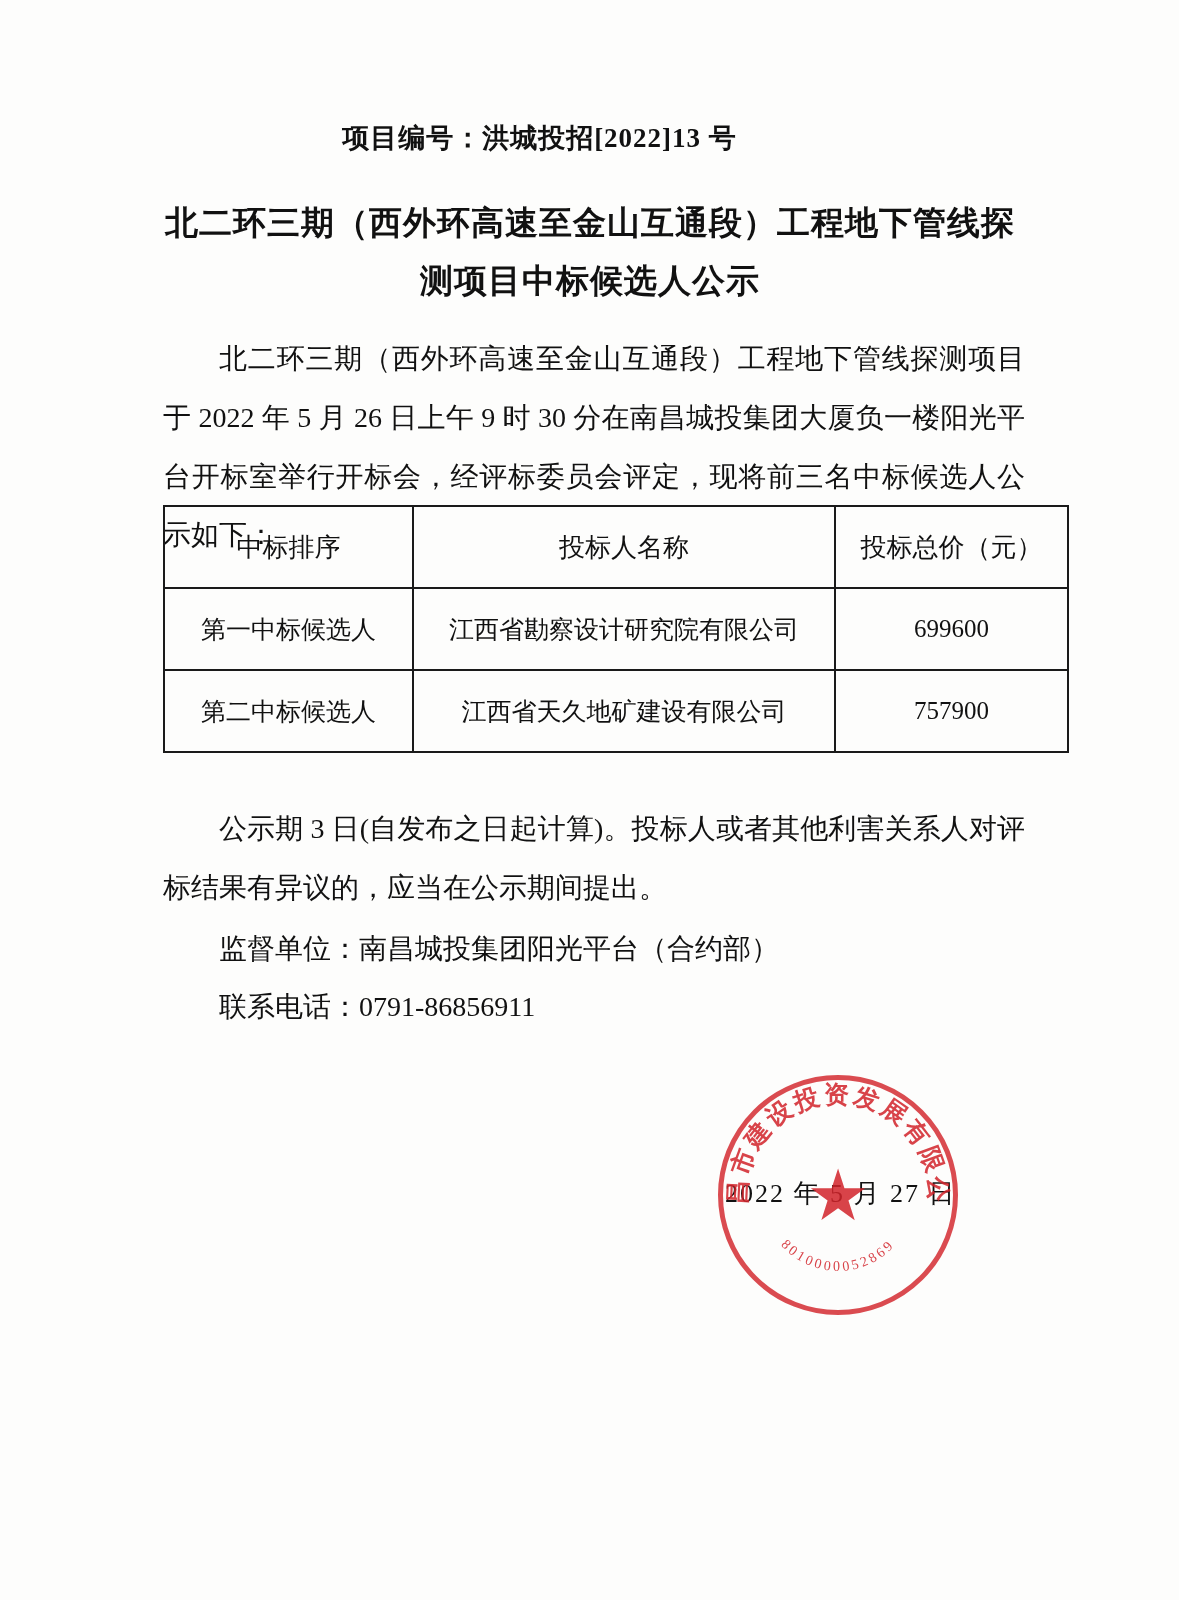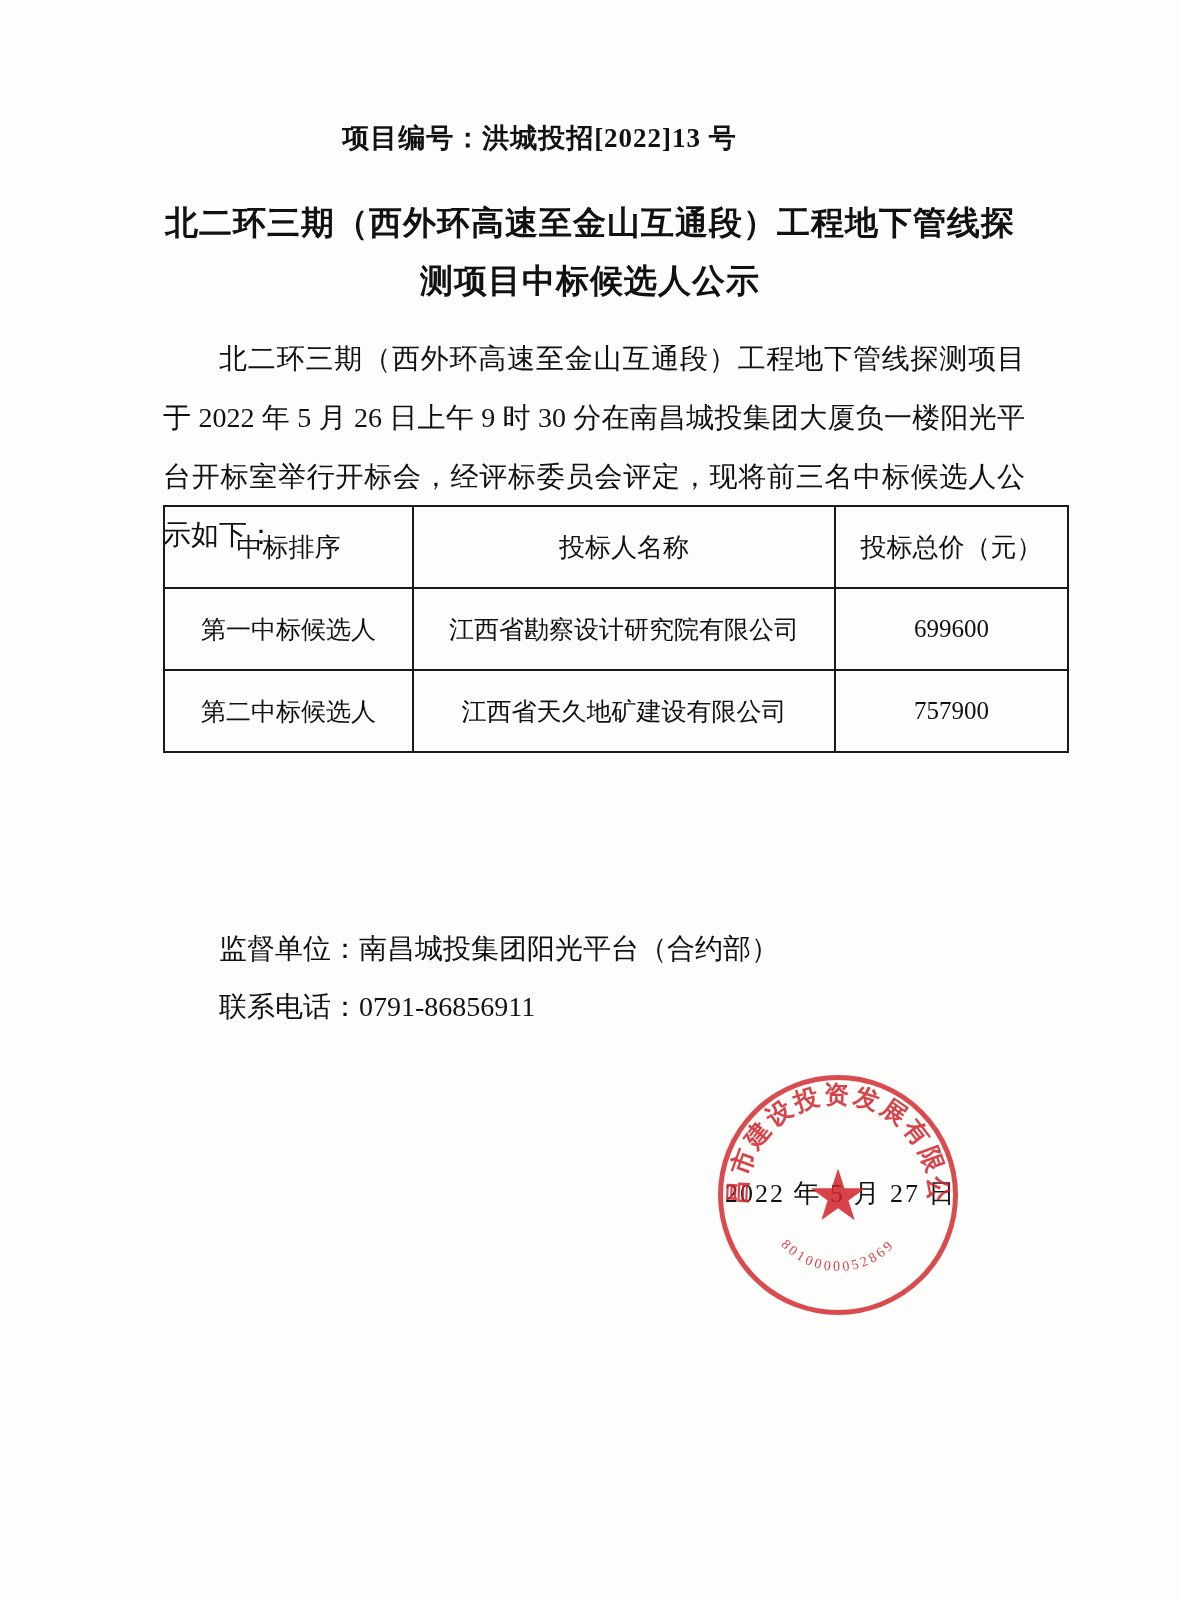--- a/index.html
+++ b/index.html
@@ -184,20 +184,21 @@
         <td>699600</td>
       </tr>
       <tr>
         <td>第二中标候选人</td>
         <td>江西省天久地矿建设有限公司</td>
         <td>757900</td>
       </tr>
     </tbody>
   </table>
 
+  <div class="body-para p2">公示期 3 日(自发布之日起计算)。投标人或者其他利害关系人对评标结果有异议的，应当在公示期间提出。</div>
   <div class="body-para p3">监督单位：南昌城投集团阳光平台（合约部）</div>
   <div class="body-para p4">联系电话：0791-86856911</div>
 
   <div class="sign-block">
     <div class="sign-date">2022 年 5 月  27 日</div>
   </div>
 
   <div class="seal">
     <div class="ring"></div>
     <svg viewBox="0 0 240 240">

